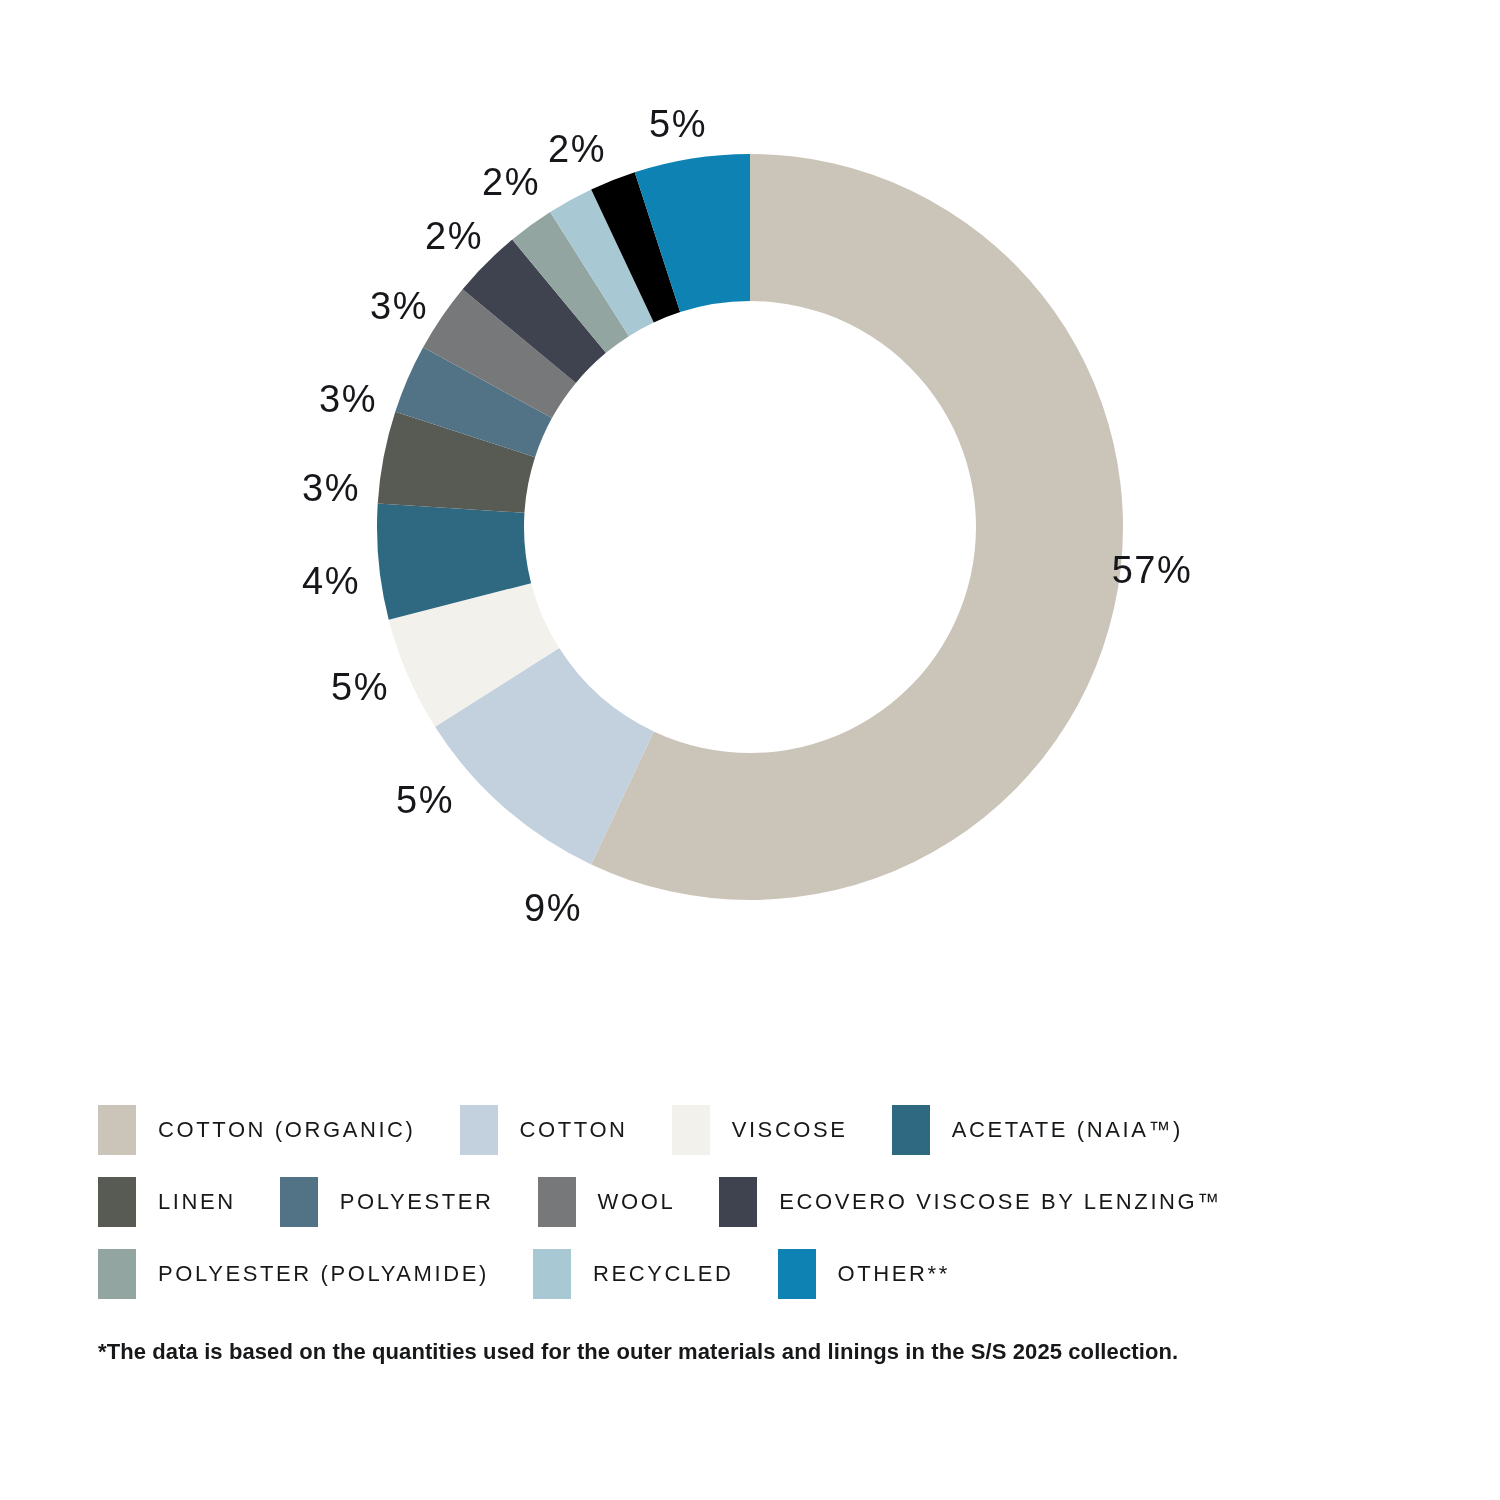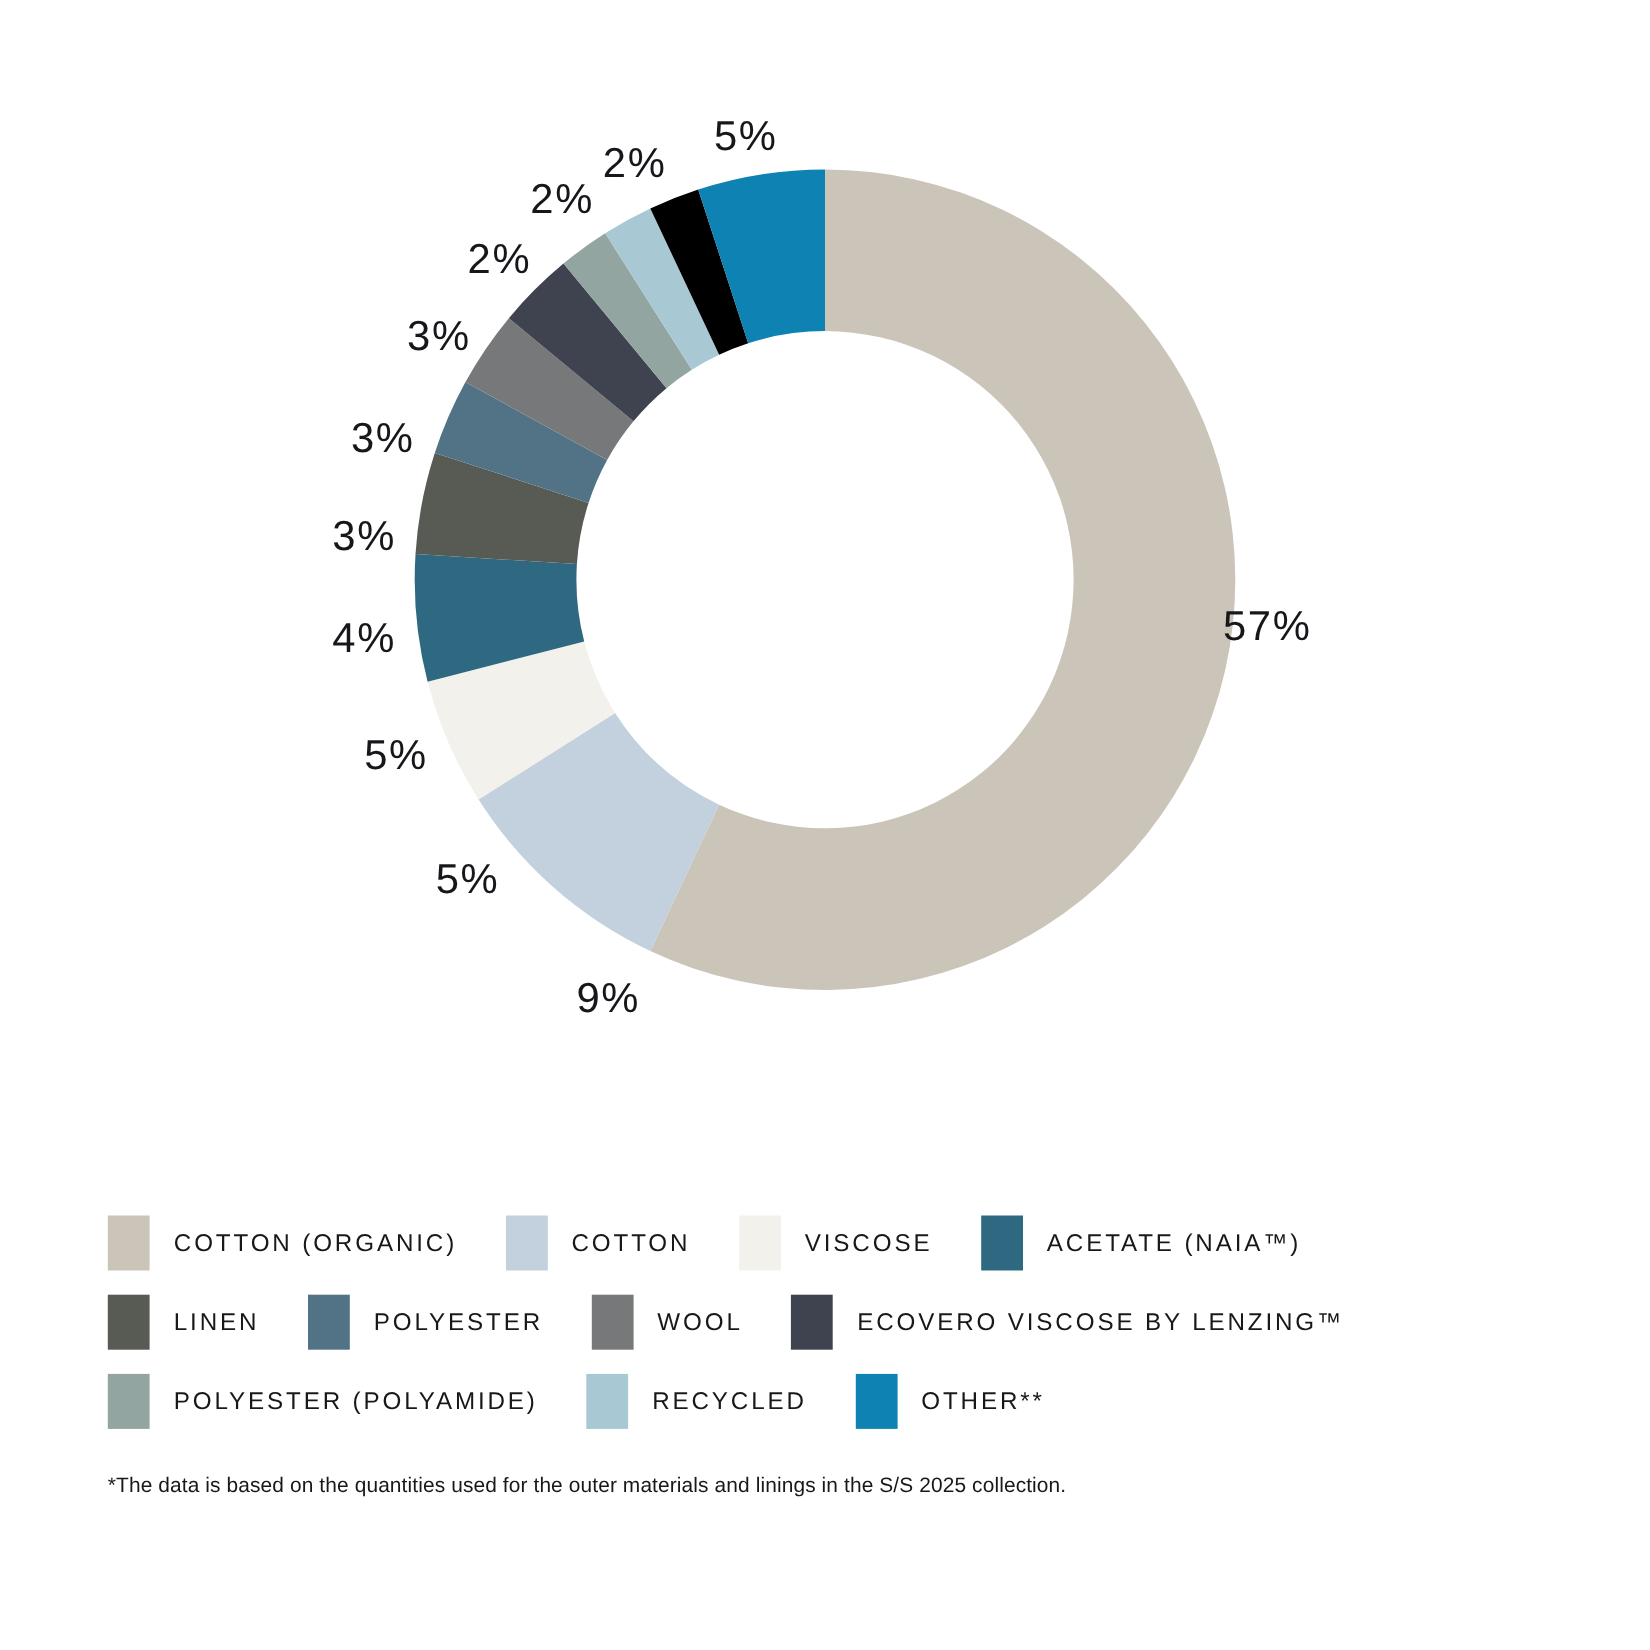--- a/index.html
+++ b/index.html
@@ -75,22 +75,22 @@
   }
 
   #footnotes {
     position: absolute;
     left: 98px;
     top: 1341px;
     width: 1340px;
   }
   .footnote {
     font-family: "Liberation Sans", sans-serif;
-    font-size: 19px;
-    font-weight: 400;
+    font-size: 22px;
+    font-weight: 700;
     color: #17181a;
     line-height: 1.0;
     margin-bottom: 18px;
     letter-spacing: 0.1px;
     white-space: nowrap;
   }
 </style>
 </head>
 <body>
 

